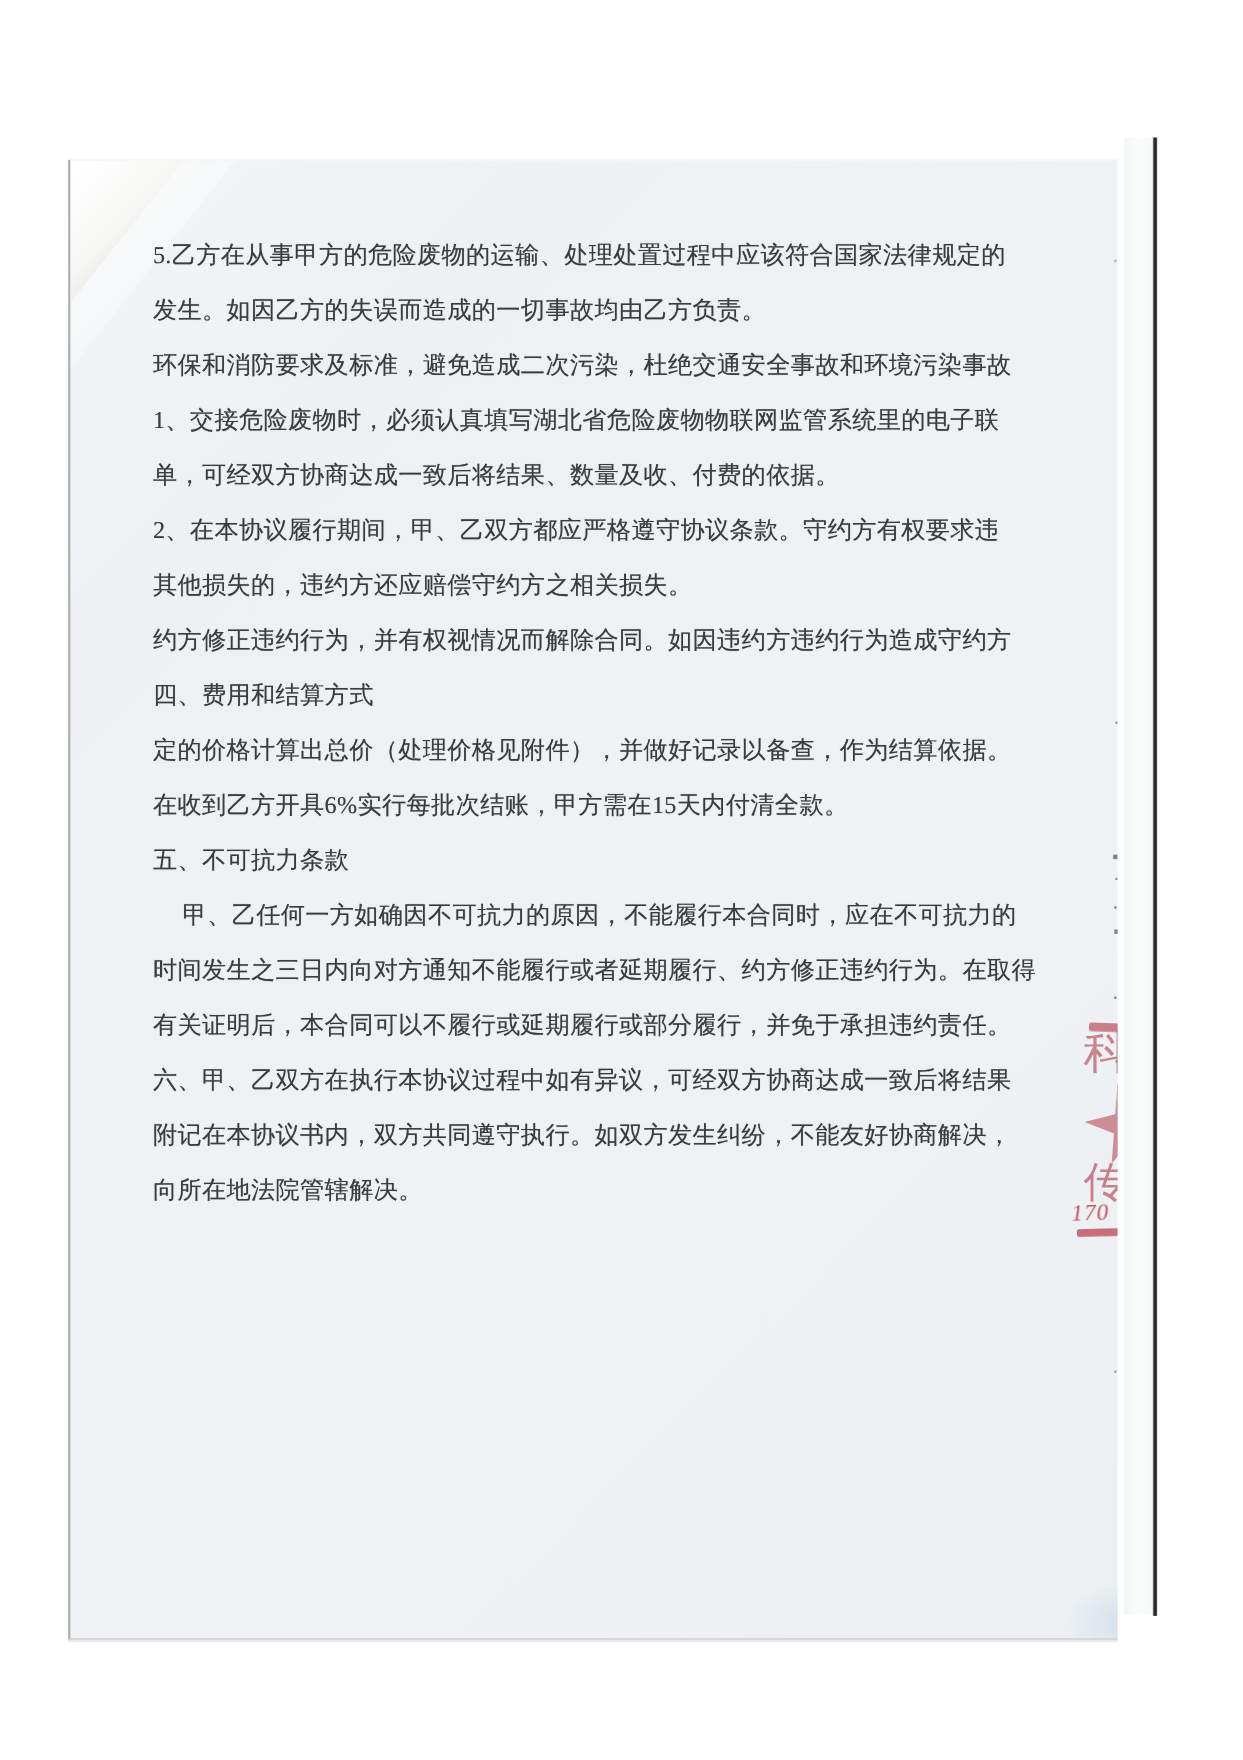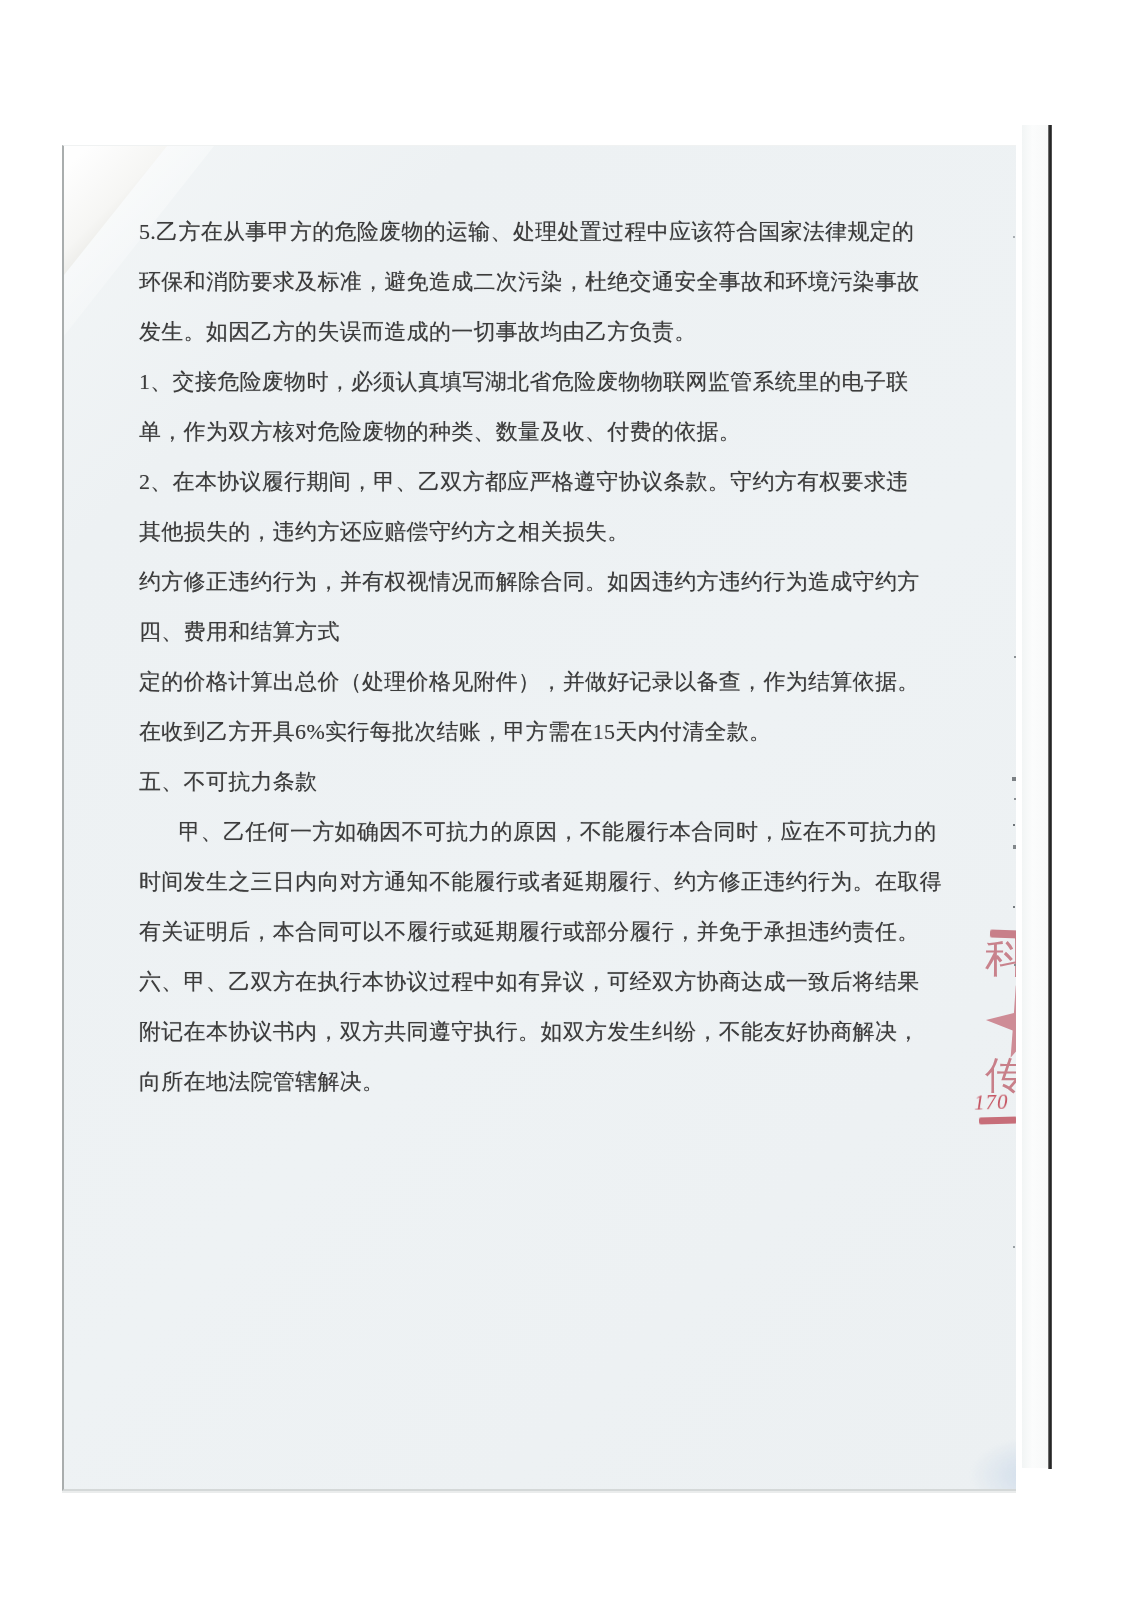--- a/index.html
+++ b/index.html
@@ -61,21 +61,21 @@
   }
   .line{
     height:50px;
     line-height:50px;
     font-size:22px;
     letter-spacing:.3px;
     color:#3c3c3c;
     white-space:nowrap;
     text-shadow:0 0 .7px rgba(70,70,70,.55);
   }
-  .line.indent{padding-left:27px;text-align:center;}
+  .line.indent{padding-left:27px;}
   
   .stamp{position:absolute;pointer-events:none;}
   .stamp-bar-top{
     left:926px;top:784px;width:30px;height:8px;
     background:#c4737e;border-radius:2px;
     transform:rotate(2deg);filter:blur(.3px);opacity:.9;
   }
   .stamp-char-top{
     left:921px;top:789px;width:34px;height:46px;
     font-size:42px;line-height:46px;color:#c4737e;
@@ -128,24 +128,24 @@
 </head>
 <body>
 
 <div class="page">
   <div class="curl-halo"></div>
   <div class="curl-shadow"></div>
   <div class="curl"></div>
 
   <div class="text-block" id="text-block">
       <div class="line">5.乙方在从事甲方的危险废物的运输、处理处置过程中应该符合国家法律规定的</div>
+      <div class="line">发生。如因乙方的失误而造成的一切事故均由乙方负责。</div>
       <div class="line">环保和消防要求及标准，避免造成二次污染，杜绝交通安全事故和环境污染事故</div>
-      <div class="line">发生。如因乙方的失误而造成的一切事故均由乙方负责。</div>
       <div class="line">1、交接危险废物时，必须认真填写湖北省危险废物物联网监管系统里的电子联</div>
-      <div class="line">单，作为双方核对危险废物的种类、数量及收、付费的依据。</div>
+      <div class="line">单，可经双方协商达成一致后将结果、数量及收、付费的依据。</div>
       <div class="line">2、在本协议履行期间，甲、乙双方都应严格遵守协议条款。守约方有权要求违</div>
       <div class="line">其他损失的，违约方还应赔偿守约方之相关损失。</div>
       <div class="line">约方修正违约行为，并有权视情况而解除合同。如因违约方违约行为造成守约方</div>
       <div class="line">四、费用和结算方式</div>
       <div class="line">定的价格计算出总价（处理价格见附件），并做好记录以备查，作为结算依据。</div>
       <div class="line">在收到乙方开具6%实行每批次结账，甲方需在15天内付清全款。</div>
       <div class="line">五、不可抗力条款</div>
       <div class="line indent">甲、乙任何一方如确因不可抗力的原因，不能履行本合同时，应在不可抗力的</div>
       <div class="line">时间发生之三日内向对方通知不能履行或者延期履行、约方修正违约行为。在取得</div>
       <div class="line">有关证明后，本合同可以不履行或延期履行或部分履行，并免于承担违约责任。</div>

